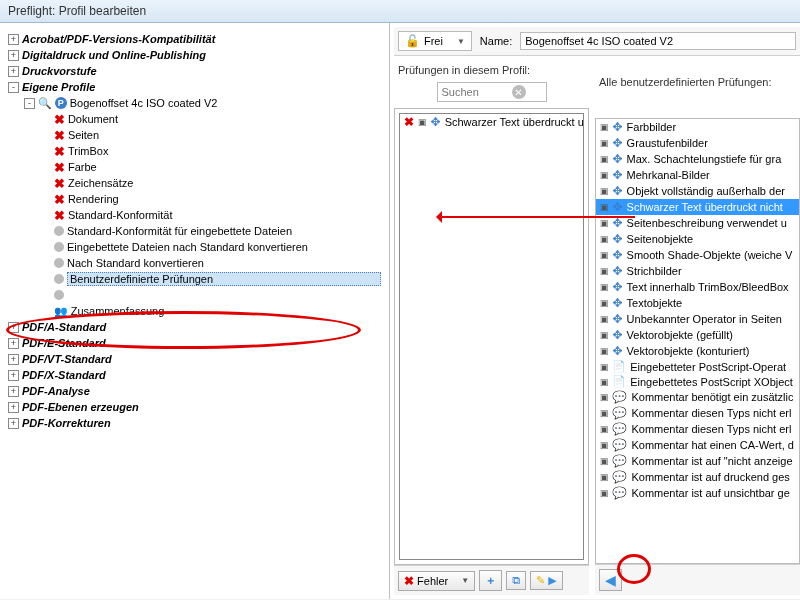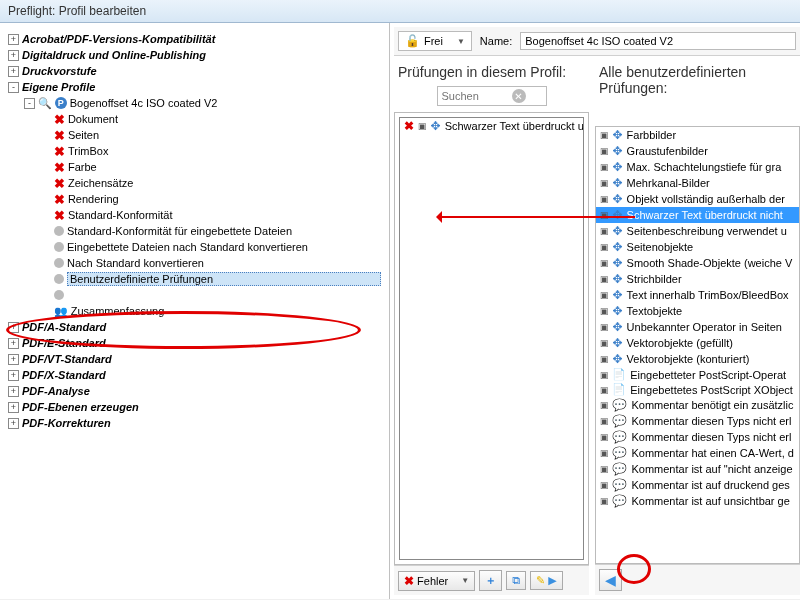--- a/index.html
+++ b/index.html
@@ -68,22 +68,22 @@
     gap: 6px;
     padding-top: 6px;
     overflow: hidden;
   }
   .subpanel {
     display: flex;
     flex-direction: column;
     min-width: 0;
   }
   .subpanel.current { flex: 0 0 195px; }
-  .subpanel.all { flex: 1; }
-  .panel-title { font-size: 14px; color: #333; padding: 2px 4px 4px 4px; }
+  .subpanel.all { flex: 1; margin-top: 12px; }
+  .panel-title { font-size: 11px; color: #333; padding: 2px 4px 4px 4px; }
   .searchrow {
     display: flex;
     justify-content: center;
     padding: 2px 4px 6px 4px;
   }
   .searchbox {
     display: flex;
     align-items: center;
     border: 1px solid #bbb;
     background: #fff;

